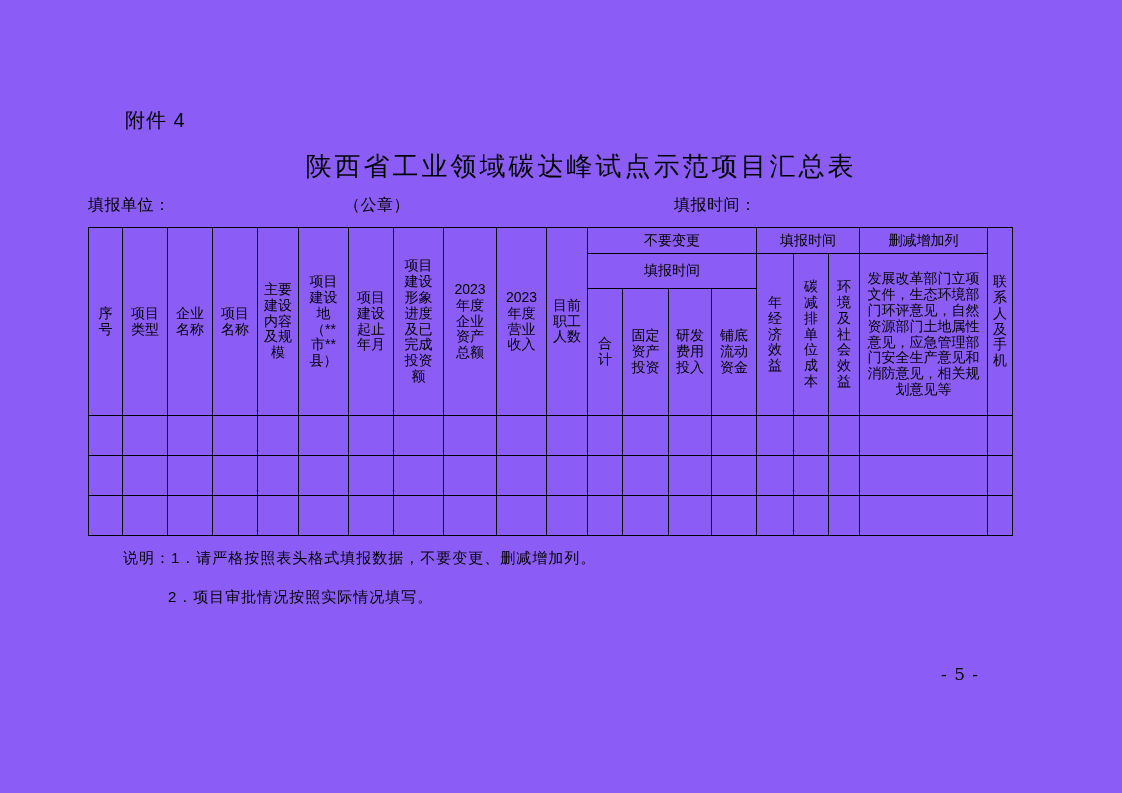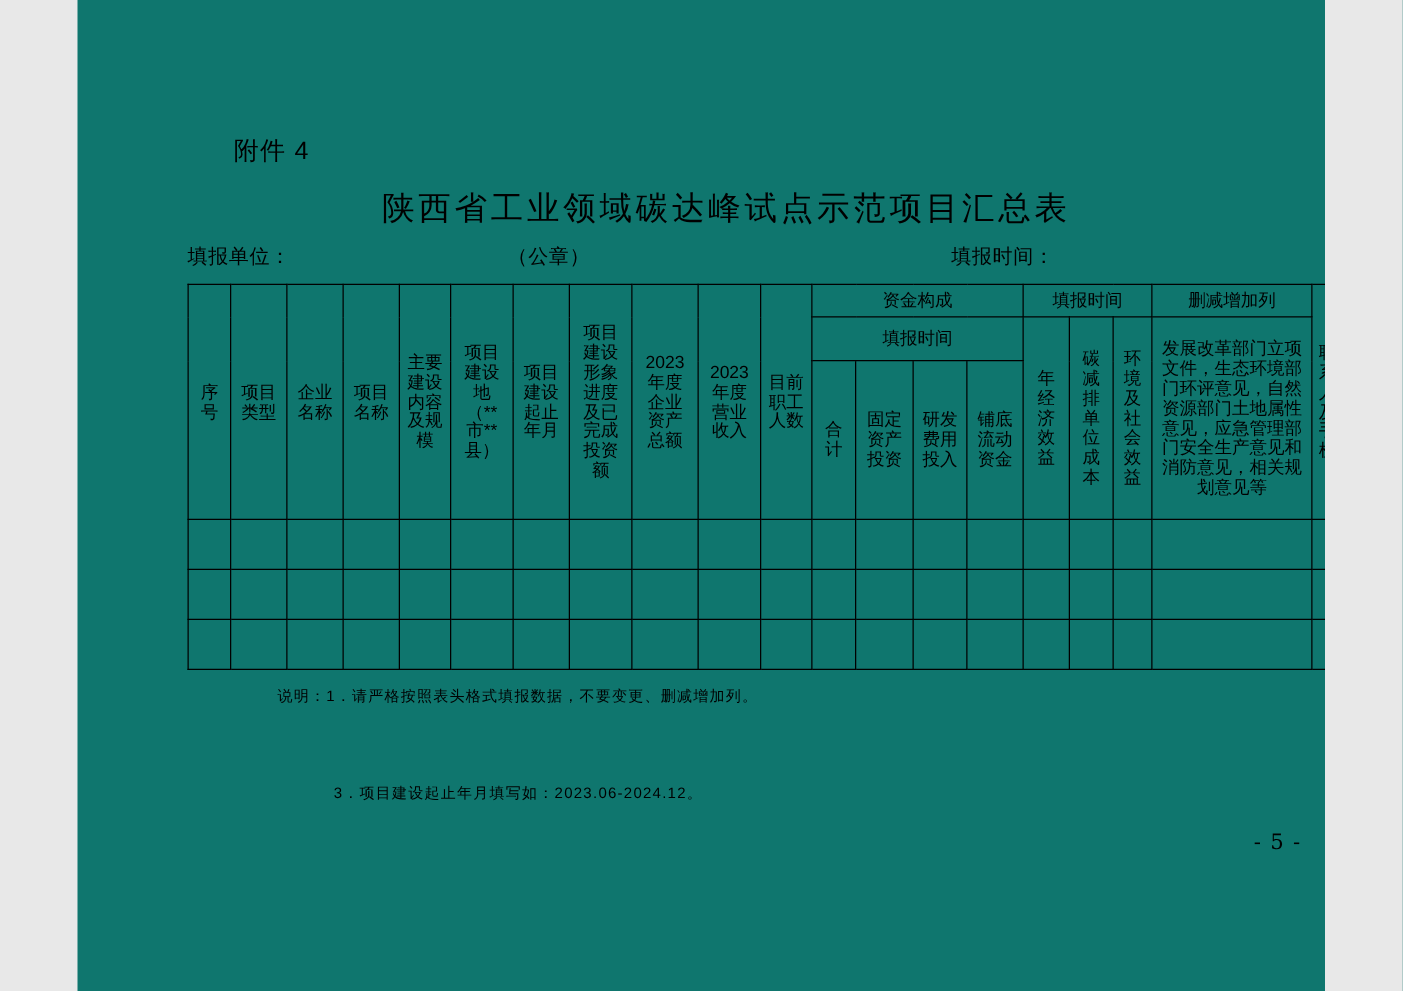--- a/index.html
+++ b/index.html
@@ -1,38 +1,38 @@
 <!DOCTYPE html>
 <html><head>
 <meta charset="utf-8">
 <style>
   html,body { margin:0; padding:0; background:#e8e8e8; }
   .page {
     position:relative;
-    width:998px; height:793px;
+    width:1122px; height:793px;
     margin:0 auto;
-    background:#0f766e;
+    background:#8b5cf6;
     color:#000000;
     font-family:"Liberation Sans", sans-serif;
     overflow:hidden;
   }
   .attachment {
     position:absolute; left:125px; top:107px;
     font-size:20px; letter-spacing:1px;
   }
   .doc-title {
     position:absolute; left:0; top:149px; width:100%;
     text-align:center;
     font-family:"DejaVu Serif", serif;
     font-size:26px; letter-spacing:3px;padding-left:20px;
   }
   .meta-label { position:absolute; top:195px; font-size:16px; letter-spacing:0.5px; }
   .meta-unit { left:88px; }
   .meta-seal { left:344px;text-align:center; }
-  .meta-time { left:699px; }
+  .meta-time { left:674px; }
 
   .table-wrap { position:absolute; left:88px; top:227px; }
   table.summary {
     border-collapse:collapse;
     table-layout:fixed;
     width:924px;
   }
   table.summary th, table.summary td {
     border:1px solid #000;
     font-weight:normal;
@@ -49,21 +49,21 @@
   tr.gr2 { height:35px; }
   tr.gr3 { height:127px; }
   tbody.rows tr { height:40px; }
   th.spread { line-height:3.4; }
   th.approval-detail {
     font-size:15px;
     line-height:1.3;
     padding:2px 3px;
   }
 
-  .notes { position:absolute; font-size:12px; letter-spacing:1px;margin-left:37px; }
+  .notes { position:absolute; font-size:15px; letter-spacing:1px; }
   .note-1 { left:123px; top:549px; }
   .note-2 { left:168px; top:588px; }
   .note-3 { left:168px; top:626px; }
 
   .page-number {
     position:absolute; left:941px; top:664px;
     font-family:"DejaVu Serif", serif;
     font-size:17px; letter-spacing:1px;
   }
 </style>
@@ -142,21 +142,21 @@
 企业
 资产
 总额</th>
           <th rowspan="3">2023
 年度
 营业
 收入</th>
           <th rowspan="3">目前
 职工
 人数</th>
-          <th colspan="4">资金构成</th>
+          <th colspan="4">不要变更</th>
           <th colspan="3">填报时间</th>
           <th>删减增加列</th>
           <th rowspan="3">联
 系
 人
 及
 手
 机</th>
         </tr>
         <tr class="gr2">
@@ -268,17 +268,17 @@
             <td></td>
             <td></td>
             <td></td>
             <td></td>
           </tr>
         </tbody>
     </table>
   </div>
 
   <div class="notes note-1"><span>说明：</span><span>1．请严格按照表头格式填报数据，不要变更、删减增加列。</span></div>
-  <div class="notes note-3">3．项目建设起止年月填写如：2023.06-2024.12。</div>
+  <div class="notes note-2">2．项目审批情况按照实际情况填写。</div>
 
   <div class="page-number">- 5 -</div>
 
 </div>
 
 </body></html>

